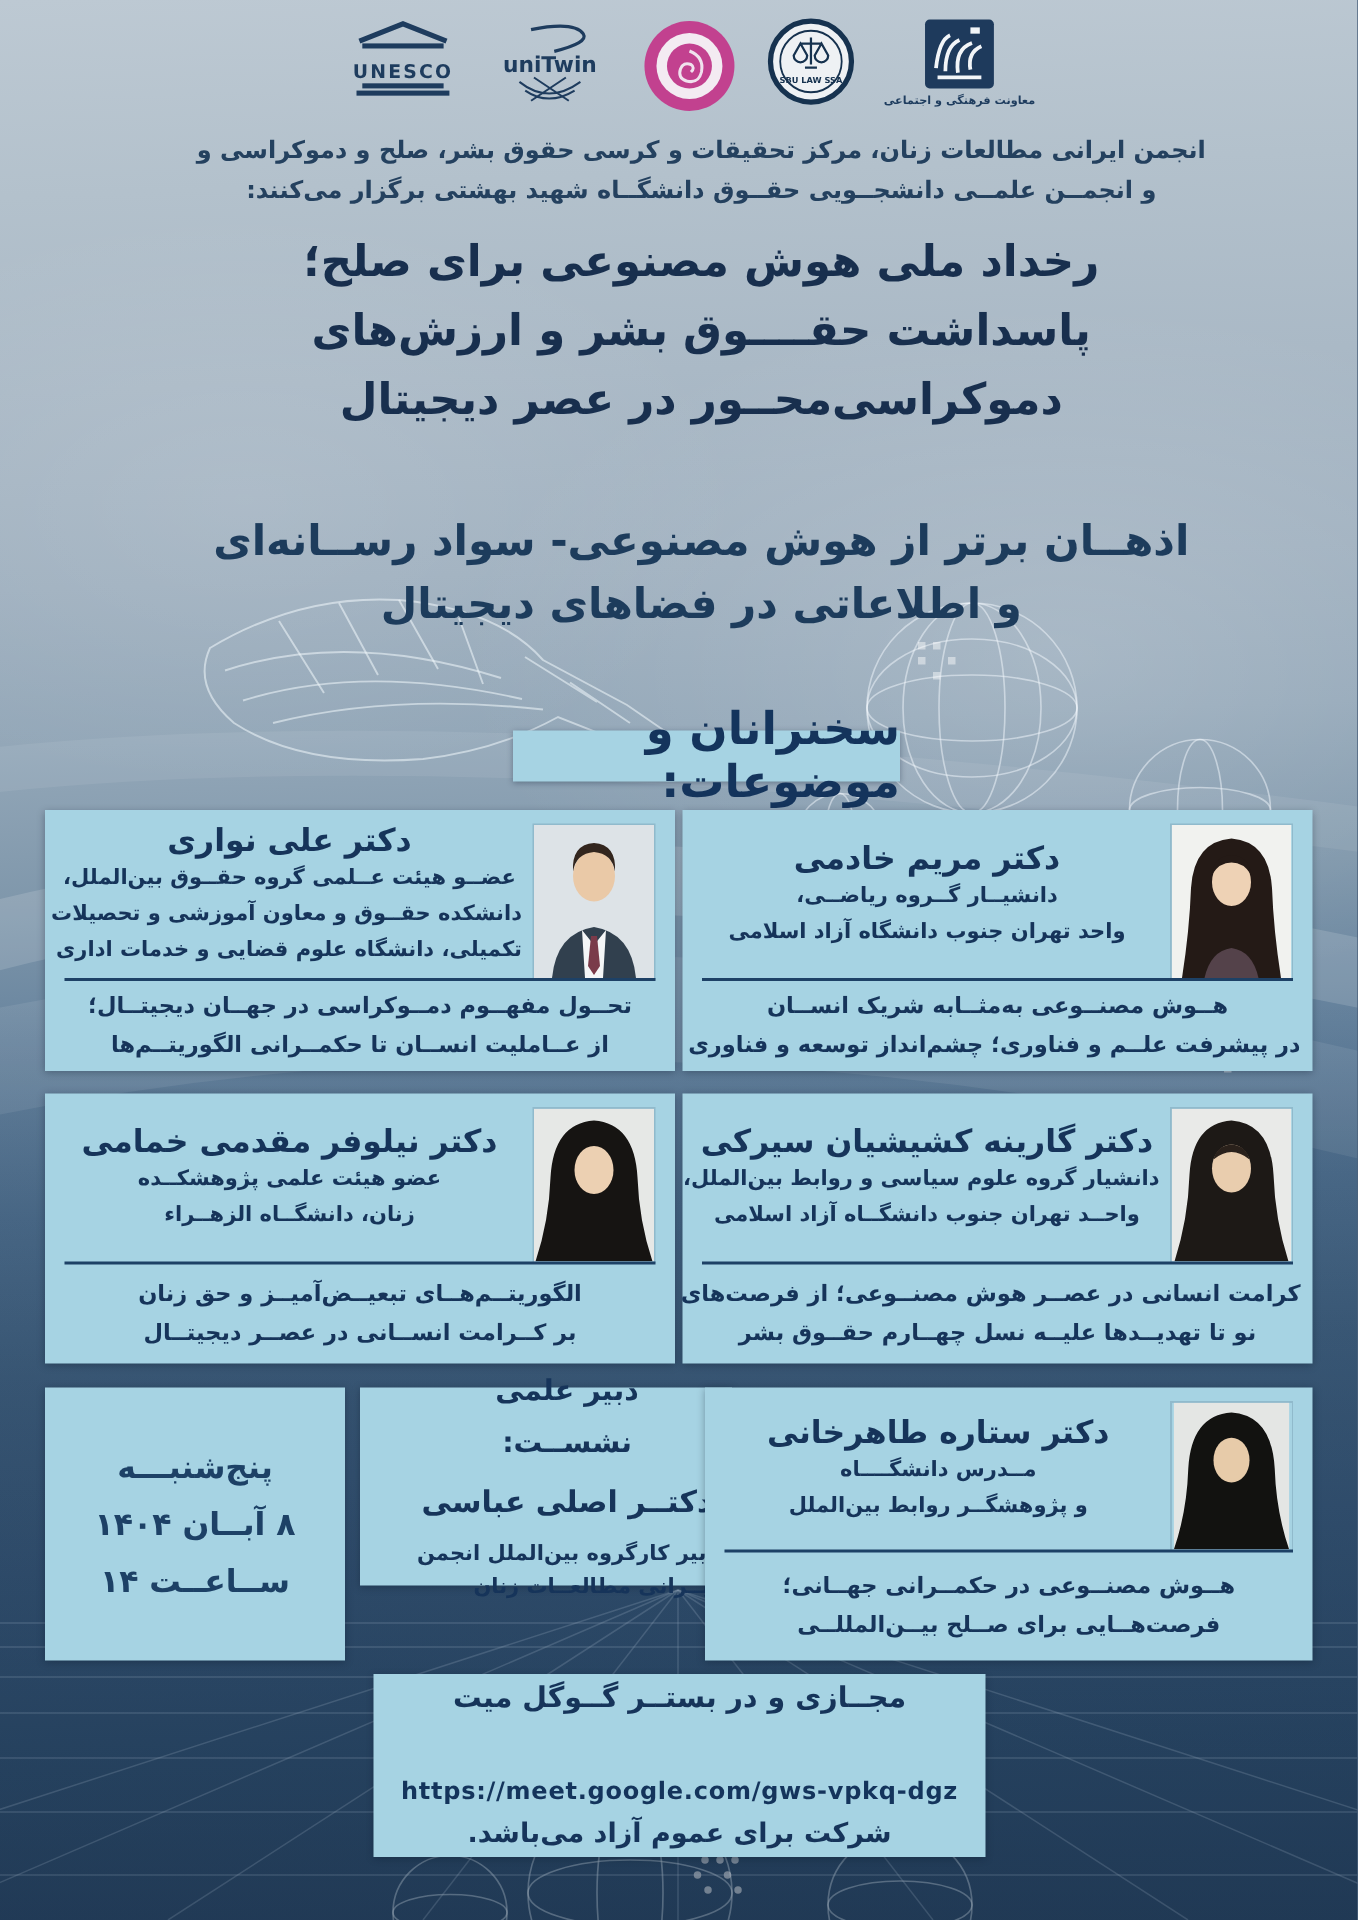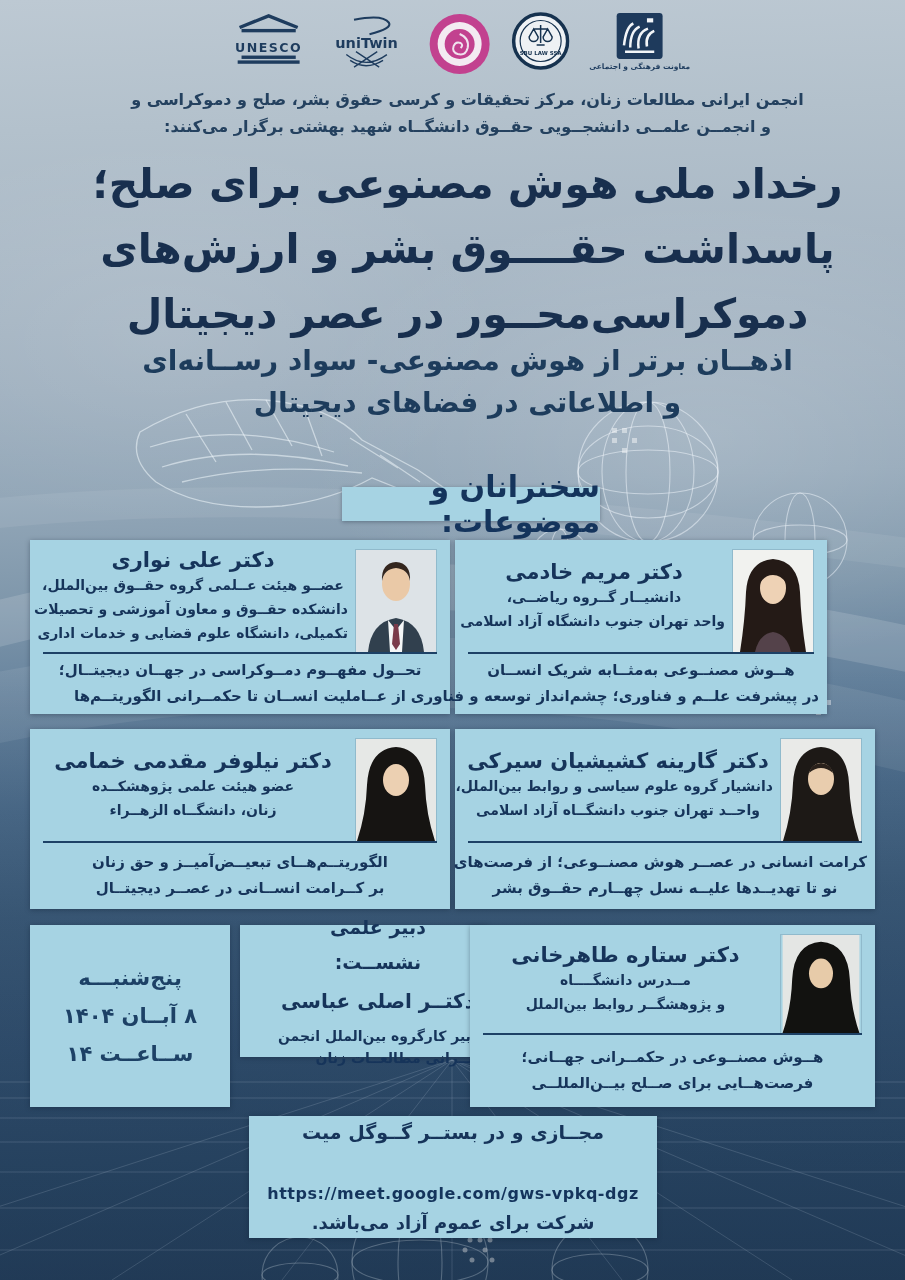--- a/index.html
+++ b/index.html
@@ -22,21 +22,21 @@
 
   
   .logos{top:12px;left:50%;transform:translateX(-48%);display:flex;align-items:flex-start;gap:20px;direction:ltr;}
   .logo-box{display:flex;flex-direction:column;align-items:center;}
   .sbu-caption{font-size:7.5px;font-weight:bold;color:#1e3c5e;margin-top:2px;white-space:nowrap;}
 
   
   .organizers{top:86px;left:30px;right:0;text-align:center;color:#24415f;font-weight:bold;
     font-size:16px;line-height:1.7;}
   .title{top:152px;left:30px;right:0;text-align:center;color:#182f4e;font-weight:bold;
-    font-size:41px;line-height:1.58;letter-spacing:-0.5px;}
+    font-size:29px;line-height:1.58;letter-spacing:-0.5px;}
   .subtitle{top:340px;left:30px;right:0;text-align:center;color:#1d3c5c;font-weight:bold;
     font-size:28px;line-height:1.5;}
 
   
   .badge{top:487px;left:342px;width:258px;height:34px;background:#a6d3e3;
     display:flex;align-items:center;justify-content:center;
     color:#14345c;font-weight:bold;font-size:30px;box-shadow:0 1px 4px rgba(10,25,45,.35);}
 
   
   .card{position:absolute;z-index:3;background:#a6d3e3;box-shadow:0 1px 5px rgba(8,22,40,.35);color:#16345a;}
@@ -233,21 +233,21 @@
       <div class="aff">دانشکده حقــوق و معاون آموزشی و تحصیلات</div>
       <div class="aff">تکمیلی، دانشگاه علوم قضایی و خدمات اداری</div>
     </div>
     <div class="rule"></div>
     <div class="topic">
       <div>تحــول مفهــوم دمــوکراسی در جهــان دیجیتــال؛</div>
       <div>از عــاملیت انســان تا حکمــرانی الگوریتــم‌ها</div>
     </div>
   </div>
 
-  <div class="card" style="left:455px;top:540px;width:372px;height:174px;">
+  <div class="card" style="left:455px;top:540px;width:420px;height:174px;">
     <div class="photo">
       <svg viewBox="0 0 80 102">
           <rect width="80" height="102" fill="#f1f2ef"></rect>
           <path d="M40,9 Q65,11 67,42 Q68,70 73,102 L7,102 Q12,70 13,42 Q15,11 40,9 Z" fill="#241a16"></path>
           <ellipse cx="40" cy="38" rx="13" ry="16" fill="#eed2b5"></ellipse>
           <path d="M27,33 Q28,21 40,20 Q52,21 53,33 Q48,25 40,25 Q32,25 27,33 Z" fill="#241a16"></path>
           <path d="M22,102 Q26,84 40,82 Q54,84 58,102 Z" fill="#54424a"></path>
         </svg>
     </div>
     <div class="card-head">

